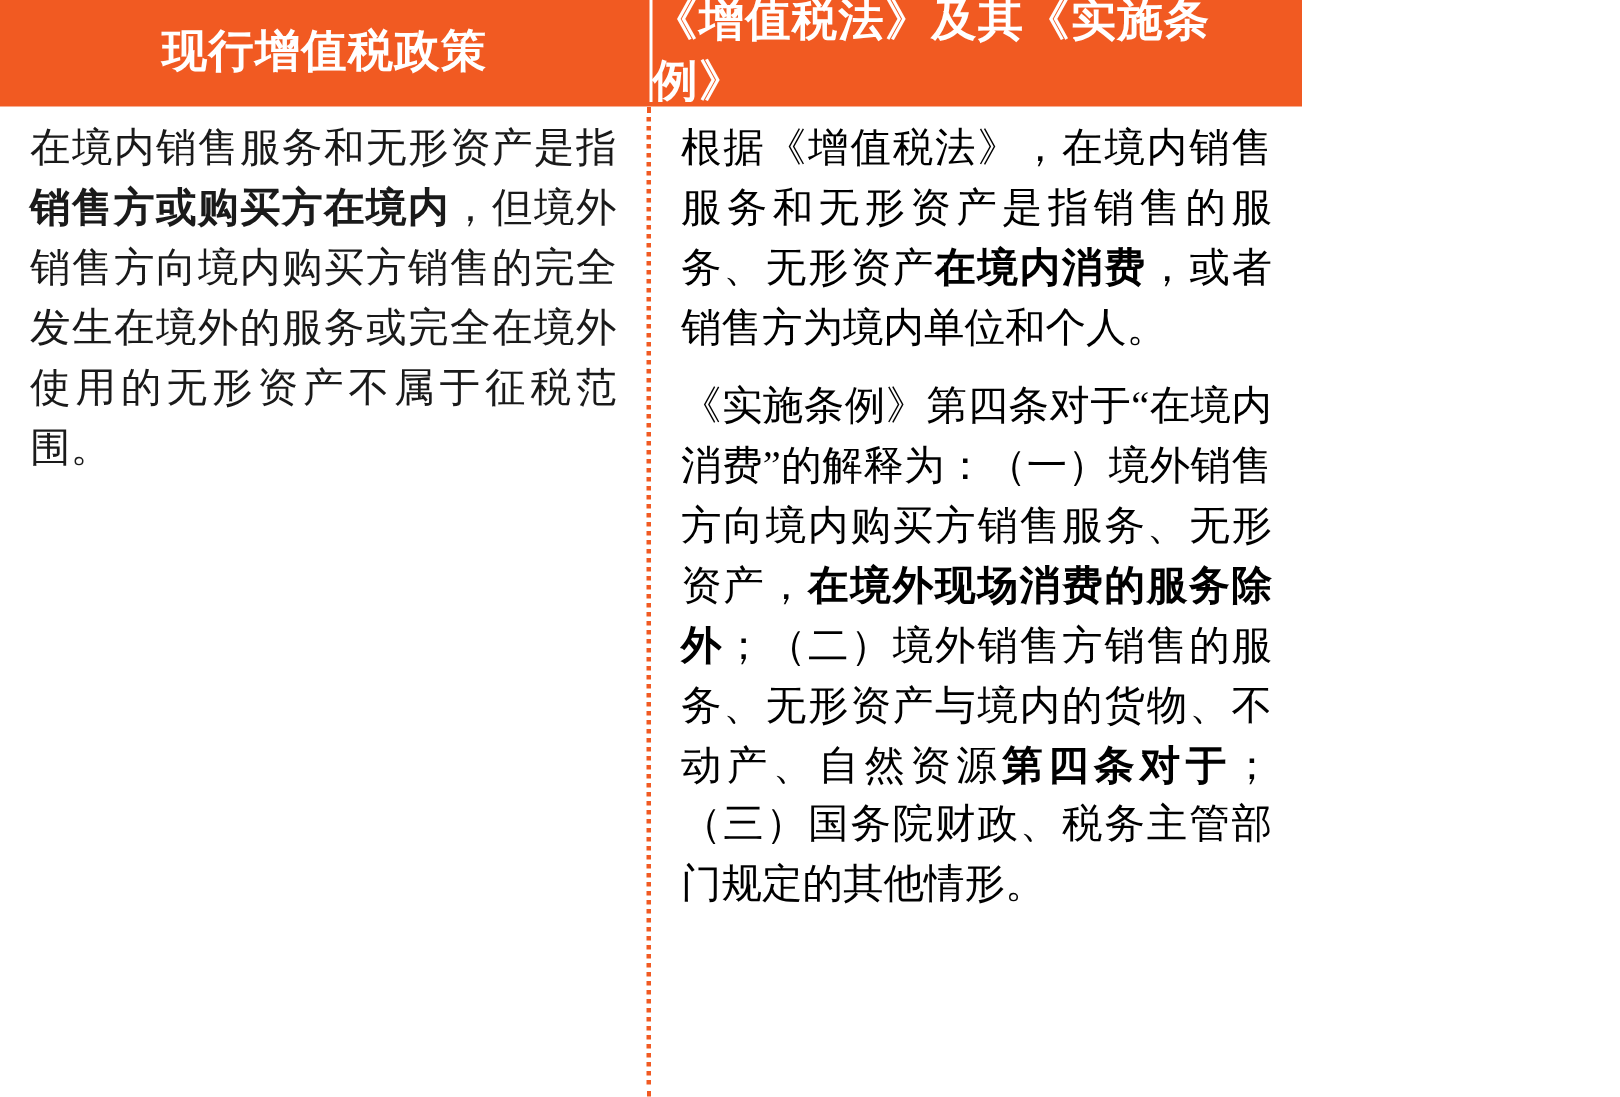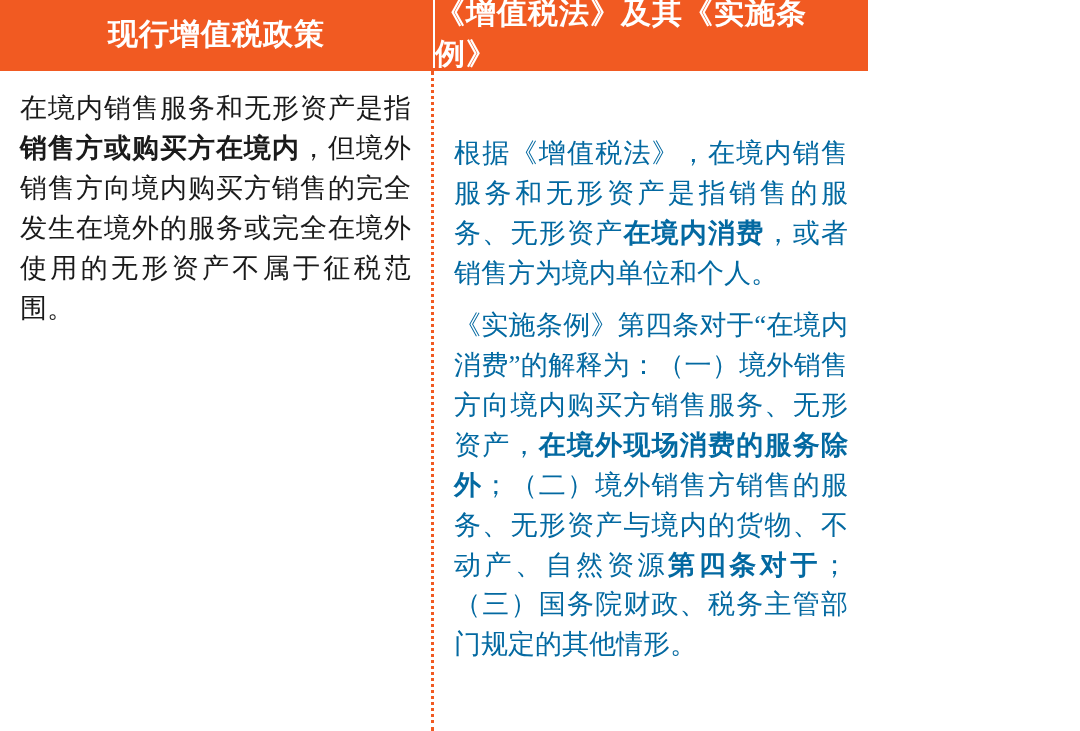--- a/index.html
+++ b/index.html
@@ -44,21 +44,21 @@
   .body-row {
     display: flex;
     width: 100%;
     flex: 1 1 auto;
     border-top: 3px solid #f15a22;
     box-sizing: border-box;
   }
   .body-cell {
     flex: 1 1 50%;
     box-sizing: border-box;
-    padding: 18px 20px 10px 20px;
+    padding: 8px 20px 10px 20px;
     font-size: 27px;
     line-height: 1.48;
     color: #1a1a1a;
     text-align: justify;
     text-justify: inter-ideograph;
   }
   .body-cell.left {
     border-right: 3px dotted #f15a22;
   }
   .body-cell p {
@@ -82,19 +82,19 @@
     </div>
     <div class="header-cell right" style="color: rgb(255, 255, 255);">
       <span>《增值税法》及其《实施条例》</span>
     </div>
   </div>
 
   <div class="body-row" style="border-top-color: rgb(241, 90, 34);">
     <div class="body-cell left" style="border-right-color: rgb(241, 90, 34); color: rgb(26, 26, 26);">
         <p><span>在境内销售服务和无形资产是指</span><b>销售方或购买方在境内</b><span>，但境外销售方向境内购买方销售的完全发生在境外的服务或完全在境外使用的无形资产不属于征税范围。</span></p>
       </div>
-    <div class="body-cell right" style="color: #0369a1; margin-top: 45px;">
+    <div class="body-cell right" style="color: #000000;">
         <p><span>根据《增值税法》，在境内销售服务和无形资产是指销售的服务、无形资产</span><b>在境内消费</b><span>，或者销售方为境内单位和个人。</span></p>
         <p><span>《实施条例》第四条对于“在境内消费”的解释为：（一）境外销售方向境内购买方销售服务、无形资产，</span><b>在境外现场消费的服务除外</b><span>；（二）境外销售方销售的服务、无形资产与境内的货物、不动产、自然资源</span><b>第四条对于</b><span>；（三）国务院财政、税务主管部门规定的其他情形。</span></p>
       </div>
   </div>
 
 </div>
 
 </body></html>

